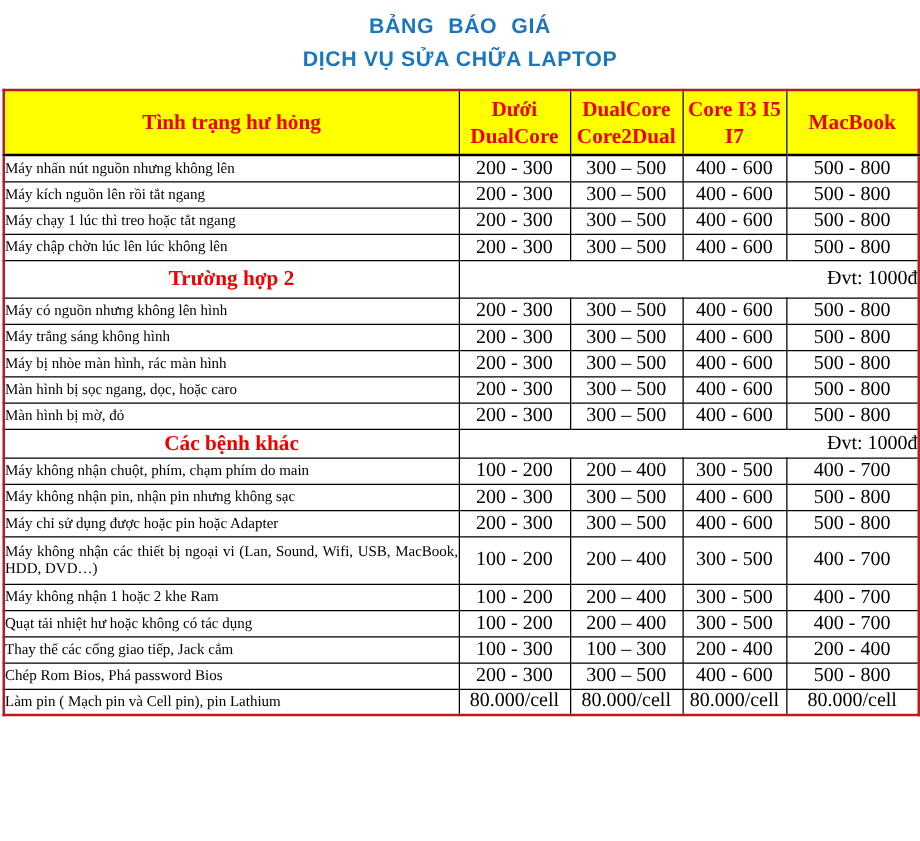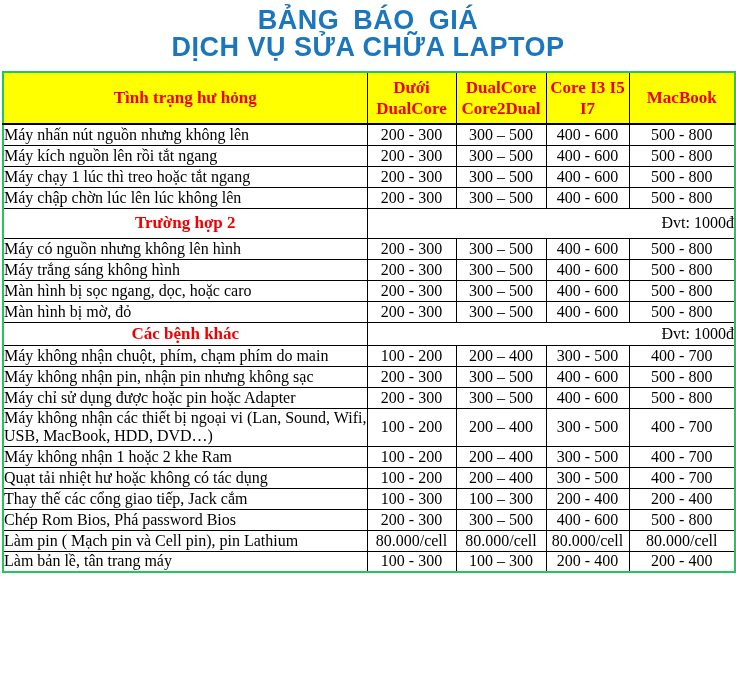--- a/index.html
+++ b/index.html
@@ -14,36 +14,36 @@
     font-family: "Liberation Serif", serif;
   }
   .page { width: 736px; }
 
   
   .title {
     text-align: center;
     padding-top: 7px;
     font-family: "Liberation Sans", sans-serif;
     font-weight: 700;
-    font-size: 27px;
+    font-size: 17px;
     line-height: 27px;
     letter-spacing: 0.5px;
     color: var(--title-color, #1b76bd);
     height: 71px;
     box-sizing: border-box;
   }
   .title .line1 { word-spacing: 6px; }
 
   
   table.price-table {
     width: 732px;
     margin: 0 2px;
     border-collapse: collapse;
     table-layout: fixed;
-    border: 2px solid #22c55e;
+    border: 2px solid #b91c1c;
     font-size: 16px;
     color: #000;
   }
   table.price-table td, table.price-table th {
     border: 1px solid #000;
     padding: 0;
     overflow: hidden;
   }
 
   
@@ -76,21 +76,21 @@
     padding-right: 6px;
   }
 
   
   tr.data-row { height: 21px; }
   tr.data-row.tall { height: 38px; }
   td.label-cell {
     text-align: left;
     vertical-align: middle;
     padding: 0 4px 0 5px;
-    font-size: 16px;
+    font-size: 12px;
     line-height: 1.12;
     margin-top: 42px;
   }
   tr.tall td.label-cell { text-align: justify; }
   td.price-cell {
     text-align: center;
     vertical-align: middle;
     font-size: 16px;
     white-space: nowrap;
   }
@@ -162,20 +162,27 @@
           <td class="price-cell">500 - 800</td>
         </tr>
         <tr class="data-row">
           <td class="label-cell">Máy trắng sáng không hình</td>
           <td class="price-cell">200 - 300</td>
           <td class="price-cell">300 – 500</td>
           <td class="price-cell">400 - 600</td>
           <td class="price-cell">500 - 800</td>
         </tr>
         <tr class="data-row">
+          <td class="label-cell">Máy bị nhòe màn hình, rác màn hình</td>
+          <td class="price-cell">200 - 300</td>
+          <td class="price-cell">300 – 500</td>
+          <td class="price-cell">400 - 600</td>
+          <td class="price-cell">500 - 800</td>
+        </tr>
+        <tr class="data-row">
           <td class="label-cell">Màn hình bị sọc ngang, dọc, hoặc caro</td>
           <td class="price-cell">200 - 300</td>
           <td class="price-cell">300 – 500</td>
           <td class="price-cell">400 - 600</td>
           <td class="price-cell">500 - 800</td>
         </tr>
         <tr class="data-row">
           <td class="label-cell">Màn hình bị mờ, đỏ</td>
           <td class="price-cell">200 - 300</td>
           <td class="price-cell">300 – 500</td>
@@ -242,22 +249,15 @@
           <td class="price-cell">400 - 600</td>
           <td class="price-cell">500 - 800</td>
         </tr>
         <tr class="data-row">
           <td class="label-cell">Làm pin ( Mạch pin và Cell pin), pin Lathium</td>
           <td class="price-cell">80.000/cell</td>
           <td class="price-cell">80.000/cell</td>
           <td class="price-cell">80.000/cell</td>
           <td class="price-cell">80.000/cell</td>
         </tr>
-        <tr class="data-row">
-          <td class="label-cell">Làm bản lề, tân trang máy</td>
-          <td class="price-cell">100 - 300</td>
-          <td class="price-cell">100 – 300</td>
-          <td class="price-cell">200 - 400</td>
-          <td class="price-cell">200 - 400</td>
-        </tr>
       </tbody>
   </table>
 </div>
 
 </body></html>

